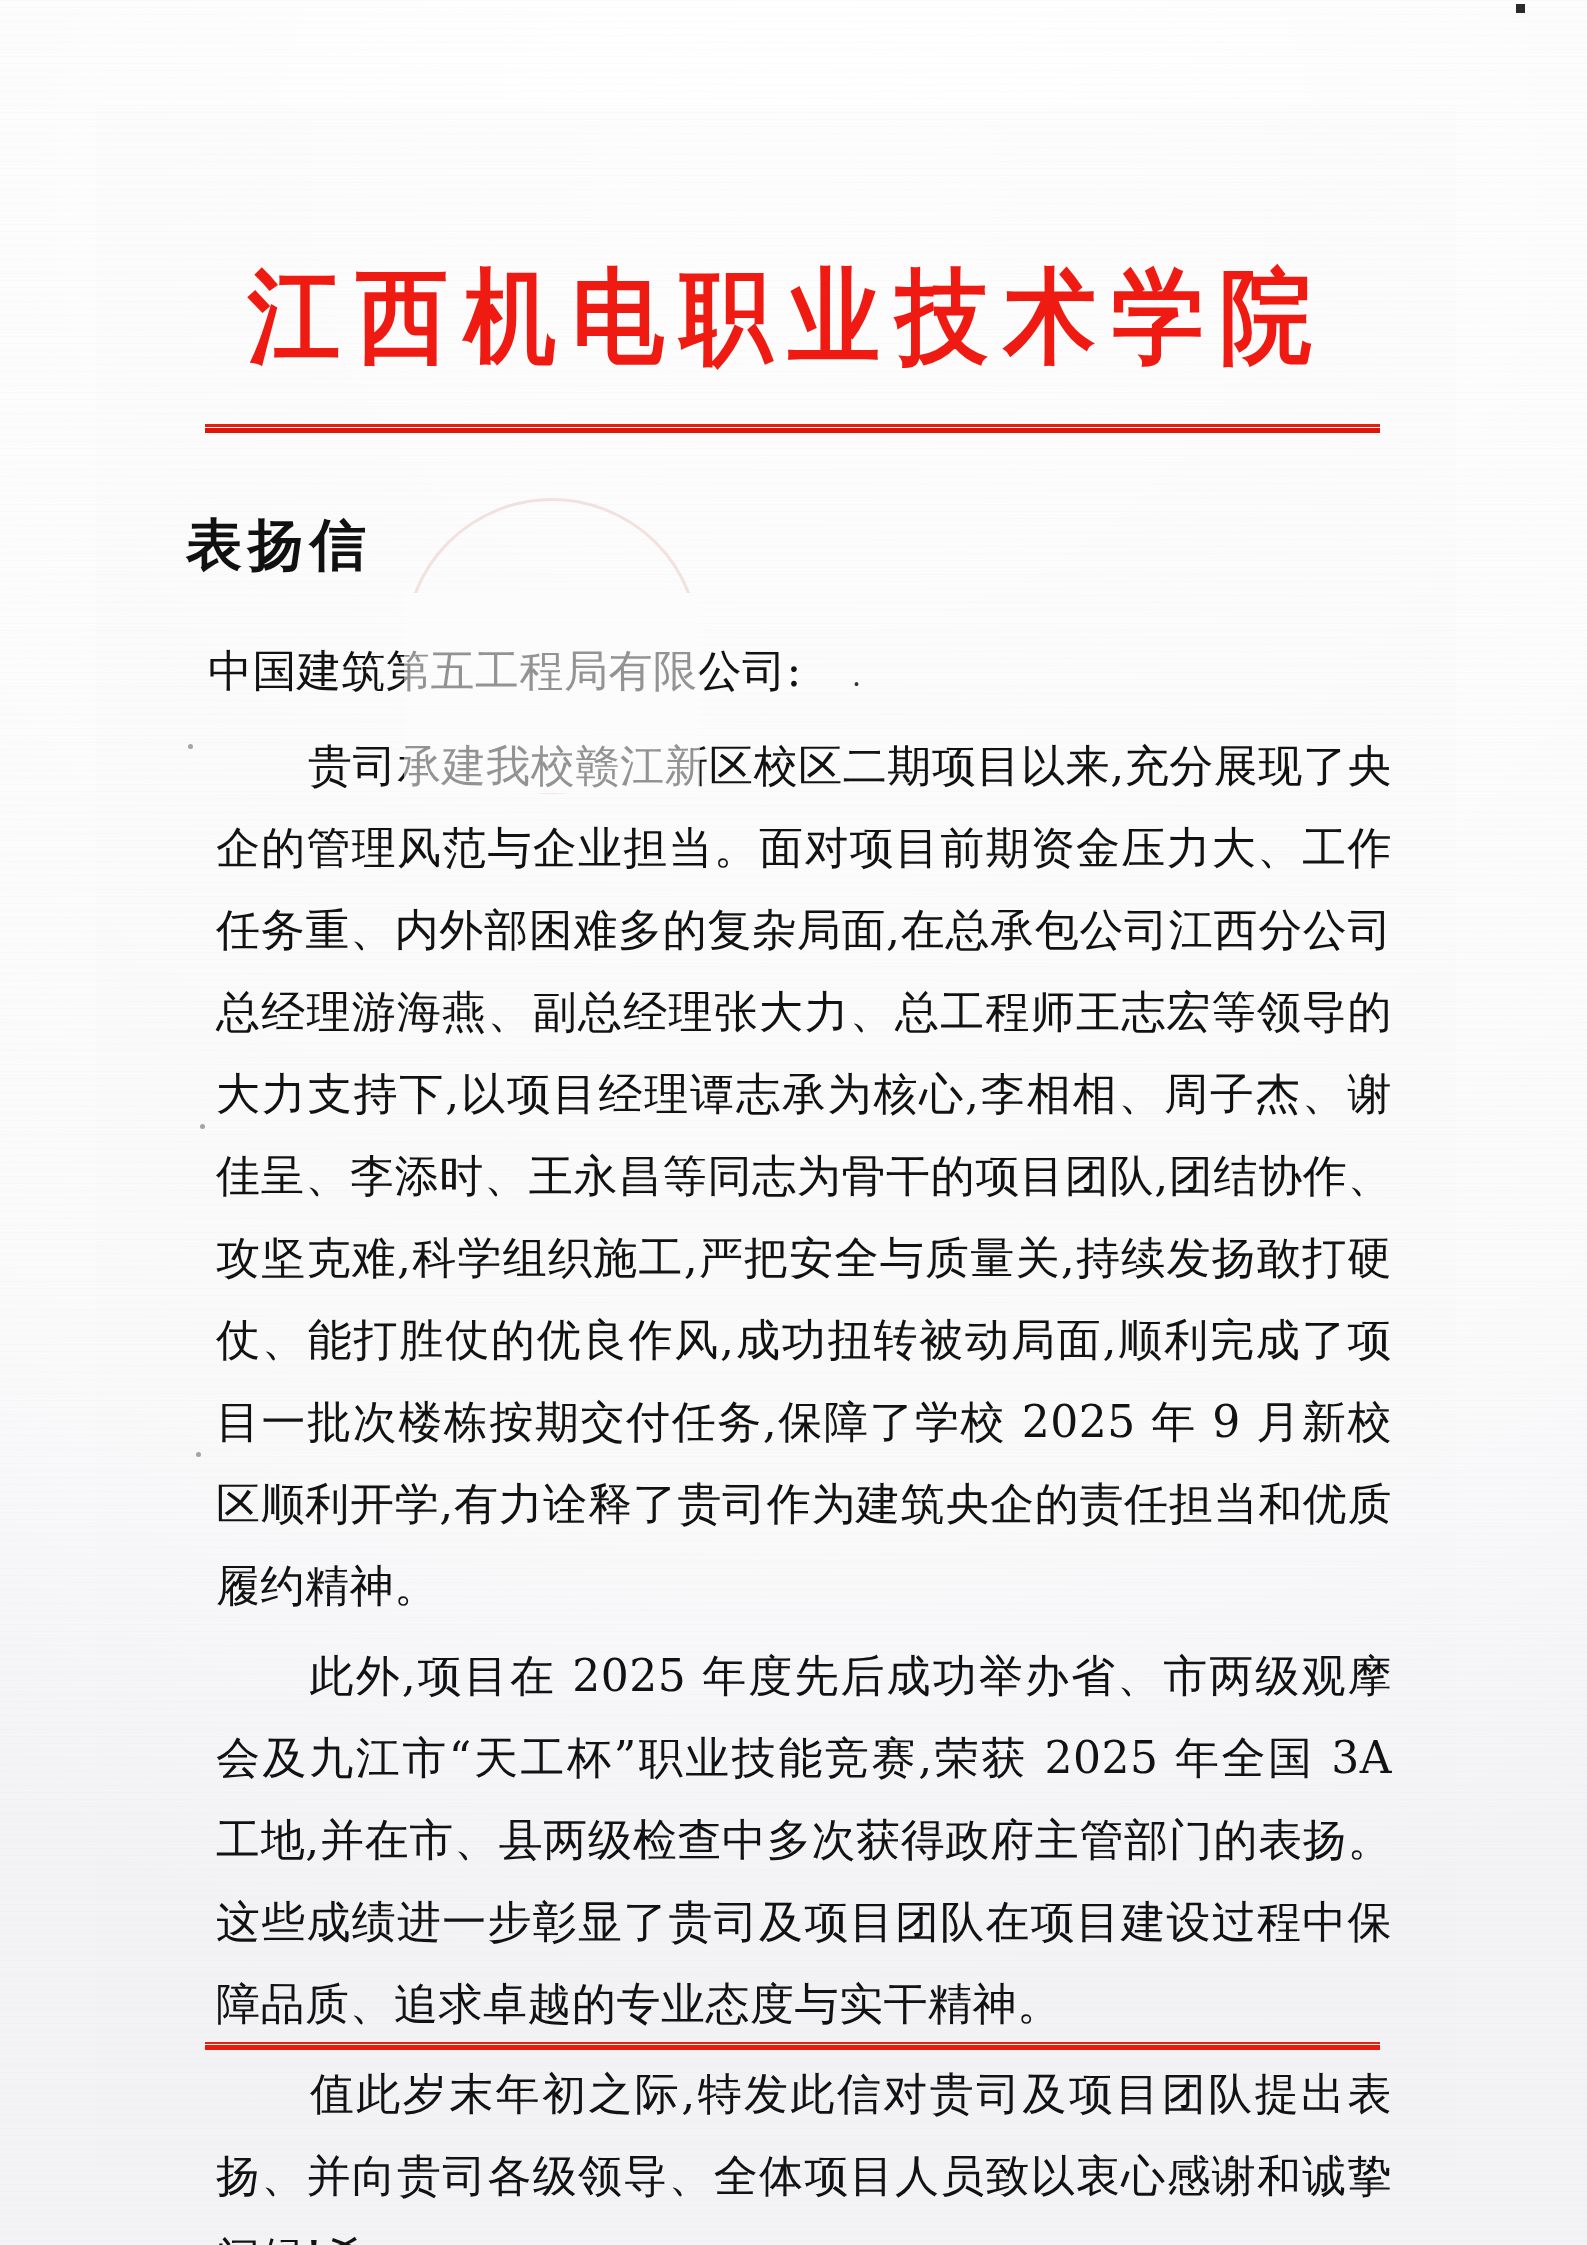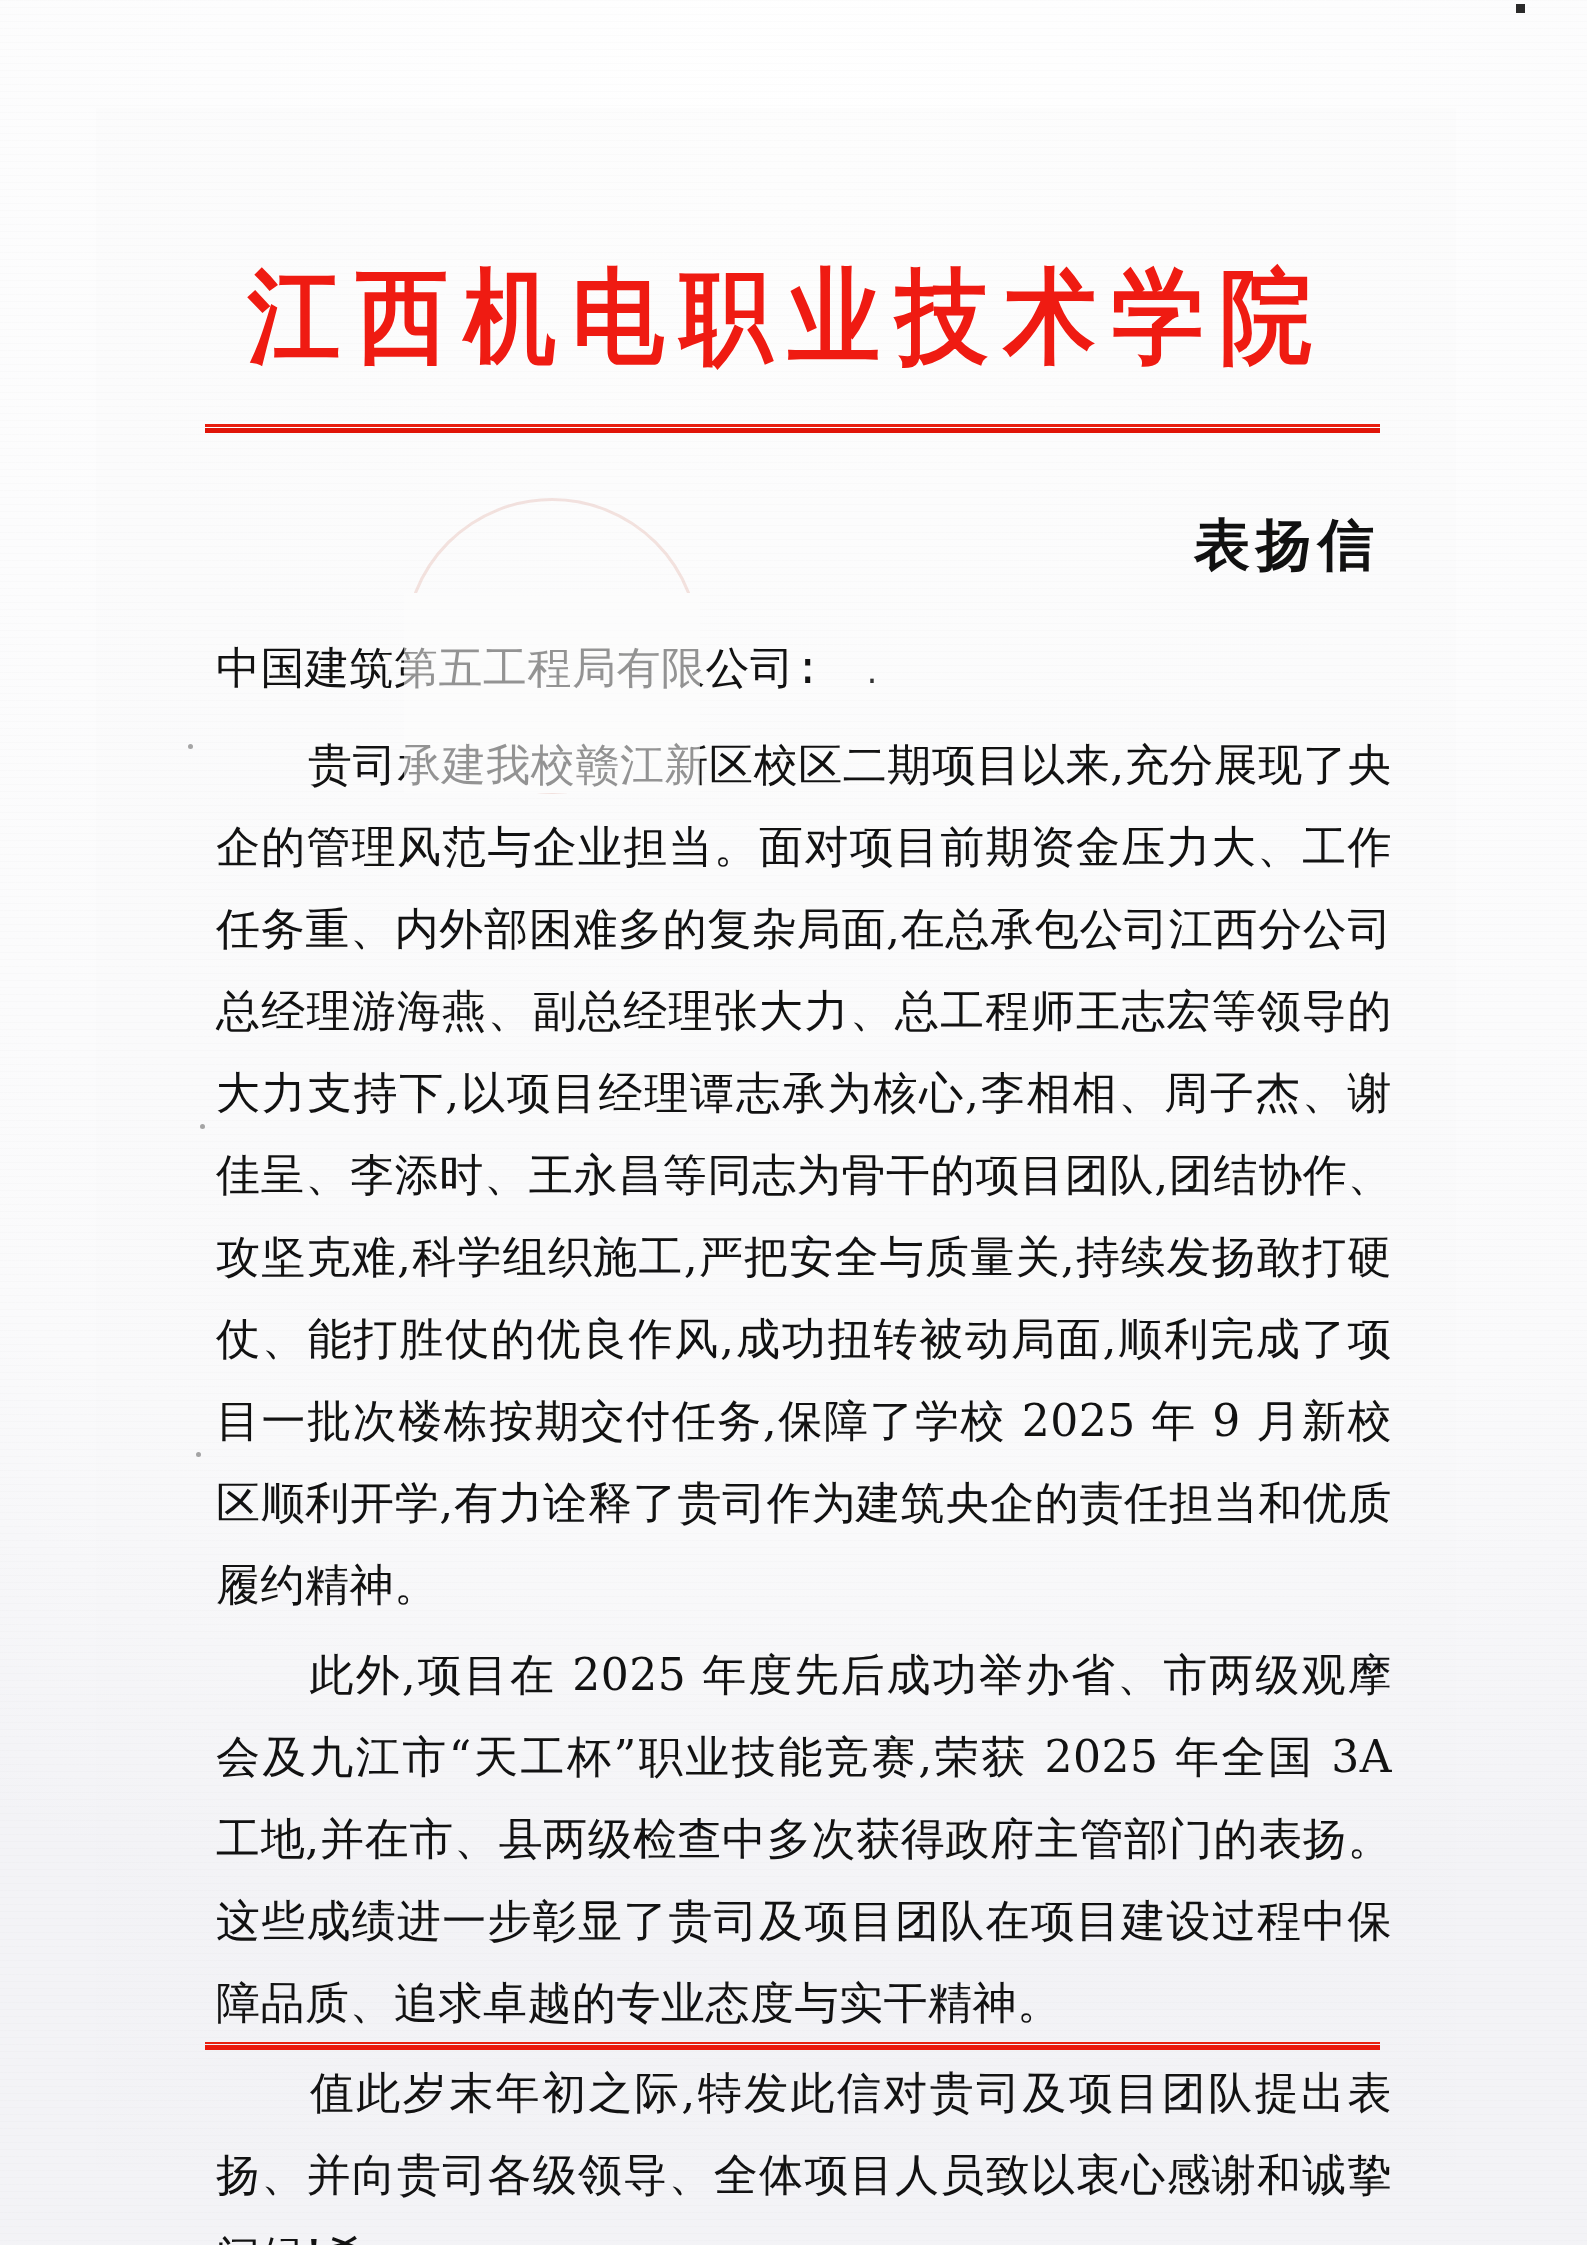--- a/index.html
+++ b/index.html
@@ -127,21 +127,21 @@
     height: 200px;
     background: #fdfdfd;
   }
 
   
   .doc-title {
     position: absolute;
     left: 180px;
     top: 508px;
     width: 1200px;
-    text-align: right;
+    text-align: left;
     font-family: "DejaVu Serif", "Liberation Serif", serif;
     font-weight: 700;
     font-size: 56px;
     letter-spacing: 6px;
     color: #111111;
     text-indent: 6px;
   }
 
   
   .body-text {
@@ -149,23 +149,22 @@
     left: 208px;
     top: 630px;
     width: 1192px;
     color: #121212;
     font-family: "DejaVu Serif", "Liberation Serif", serif;
     font-size: 44px;
     line-height: 82px;
     letter-spacing: 0.5px;
   }
   .salutation {
-    margin: 0 0 2px 8px;
+    margin: 0 0 2px 0;
     white-space: nowrap;
-    font-family: Liberation Mono, monospace;
   }
   .para {
     margin: 8px;
     text-align: justify;
     text-align-last: left;
     text-justify: inter-character;
   }
   .para .indent {
     display: inline-block;
     width: 92px;

